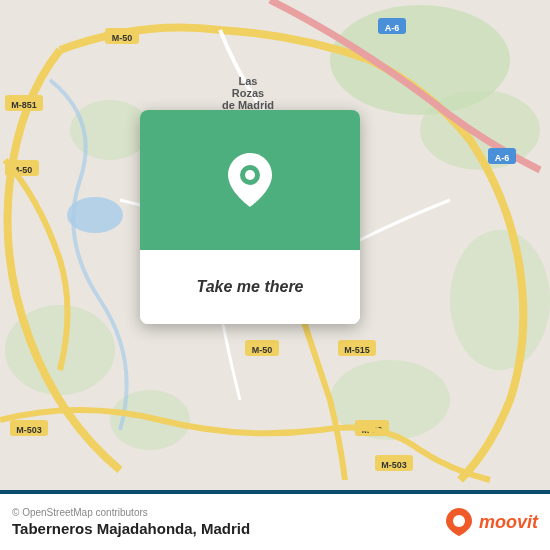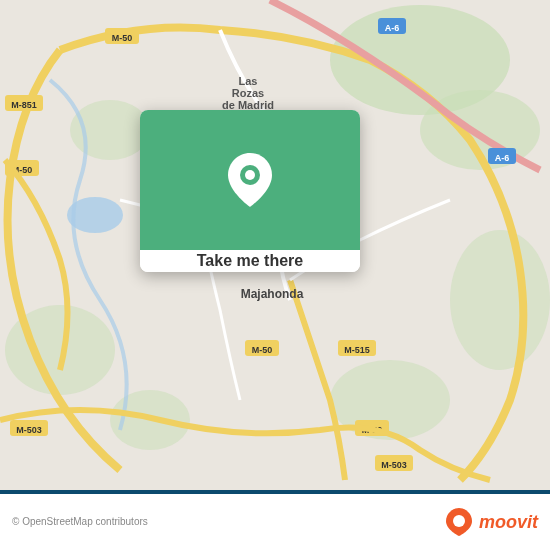--- a/index.html
+++ b/index.html
@@ -55,29 +55,30 @@
     }
 
     #location-pin {
       width: 44px;
       height: 54px;
       position: relative;
     }
 
     #card-button {
       width: 100%;
-      padding: 2px 10px;
+      padding: 28px 10px;
       background: white;
       border: none;
       font-size: 16px;
       font-weight: 600;
       color: #333;
       text-align: center;
       cursor: pointer;
       display: block;
+      font-style: italic;
     }
 
     
     #bottom-bar {
       width: 550px;
       height: 60px;
       background: white;
       display: flex;
       align-items: center;
       padding: 0 12px;
@@ -201,20 +202,21 @@
         <circle cx="22" cy="22" r="5" fill="white"></circle>
       </svg>
     </div>
     <button id="card-button">Take me there</button>
   </div>
 </div>
 
 <div id="bottom-bar">
   <div id="bottom-text-area">
     <span id="osm-credit">© OpenStreetMap contributors</span>
+    <span id="place-name">Taberneros Majadahonda, Madrid</span>
   </div>
   <div id="moovit-logo">
 
     <svg id="moovit-icon" viewBox="0 0 32 32" xmlns="http://www.w3.org/2000/svg">
       <path d="M16 2 C9 2 3 8 3 15 C3 24 16 30 16 30 C16 30 29 24 29 15 C29 8 23 2 16 2Z" fill="#f05a28"></path>
       <circle cx="16" cy="15" r="6" fill="white"></circle>
     </svg>
     <span id="moovit-text">moovit</span>
   </div>
 </div>

